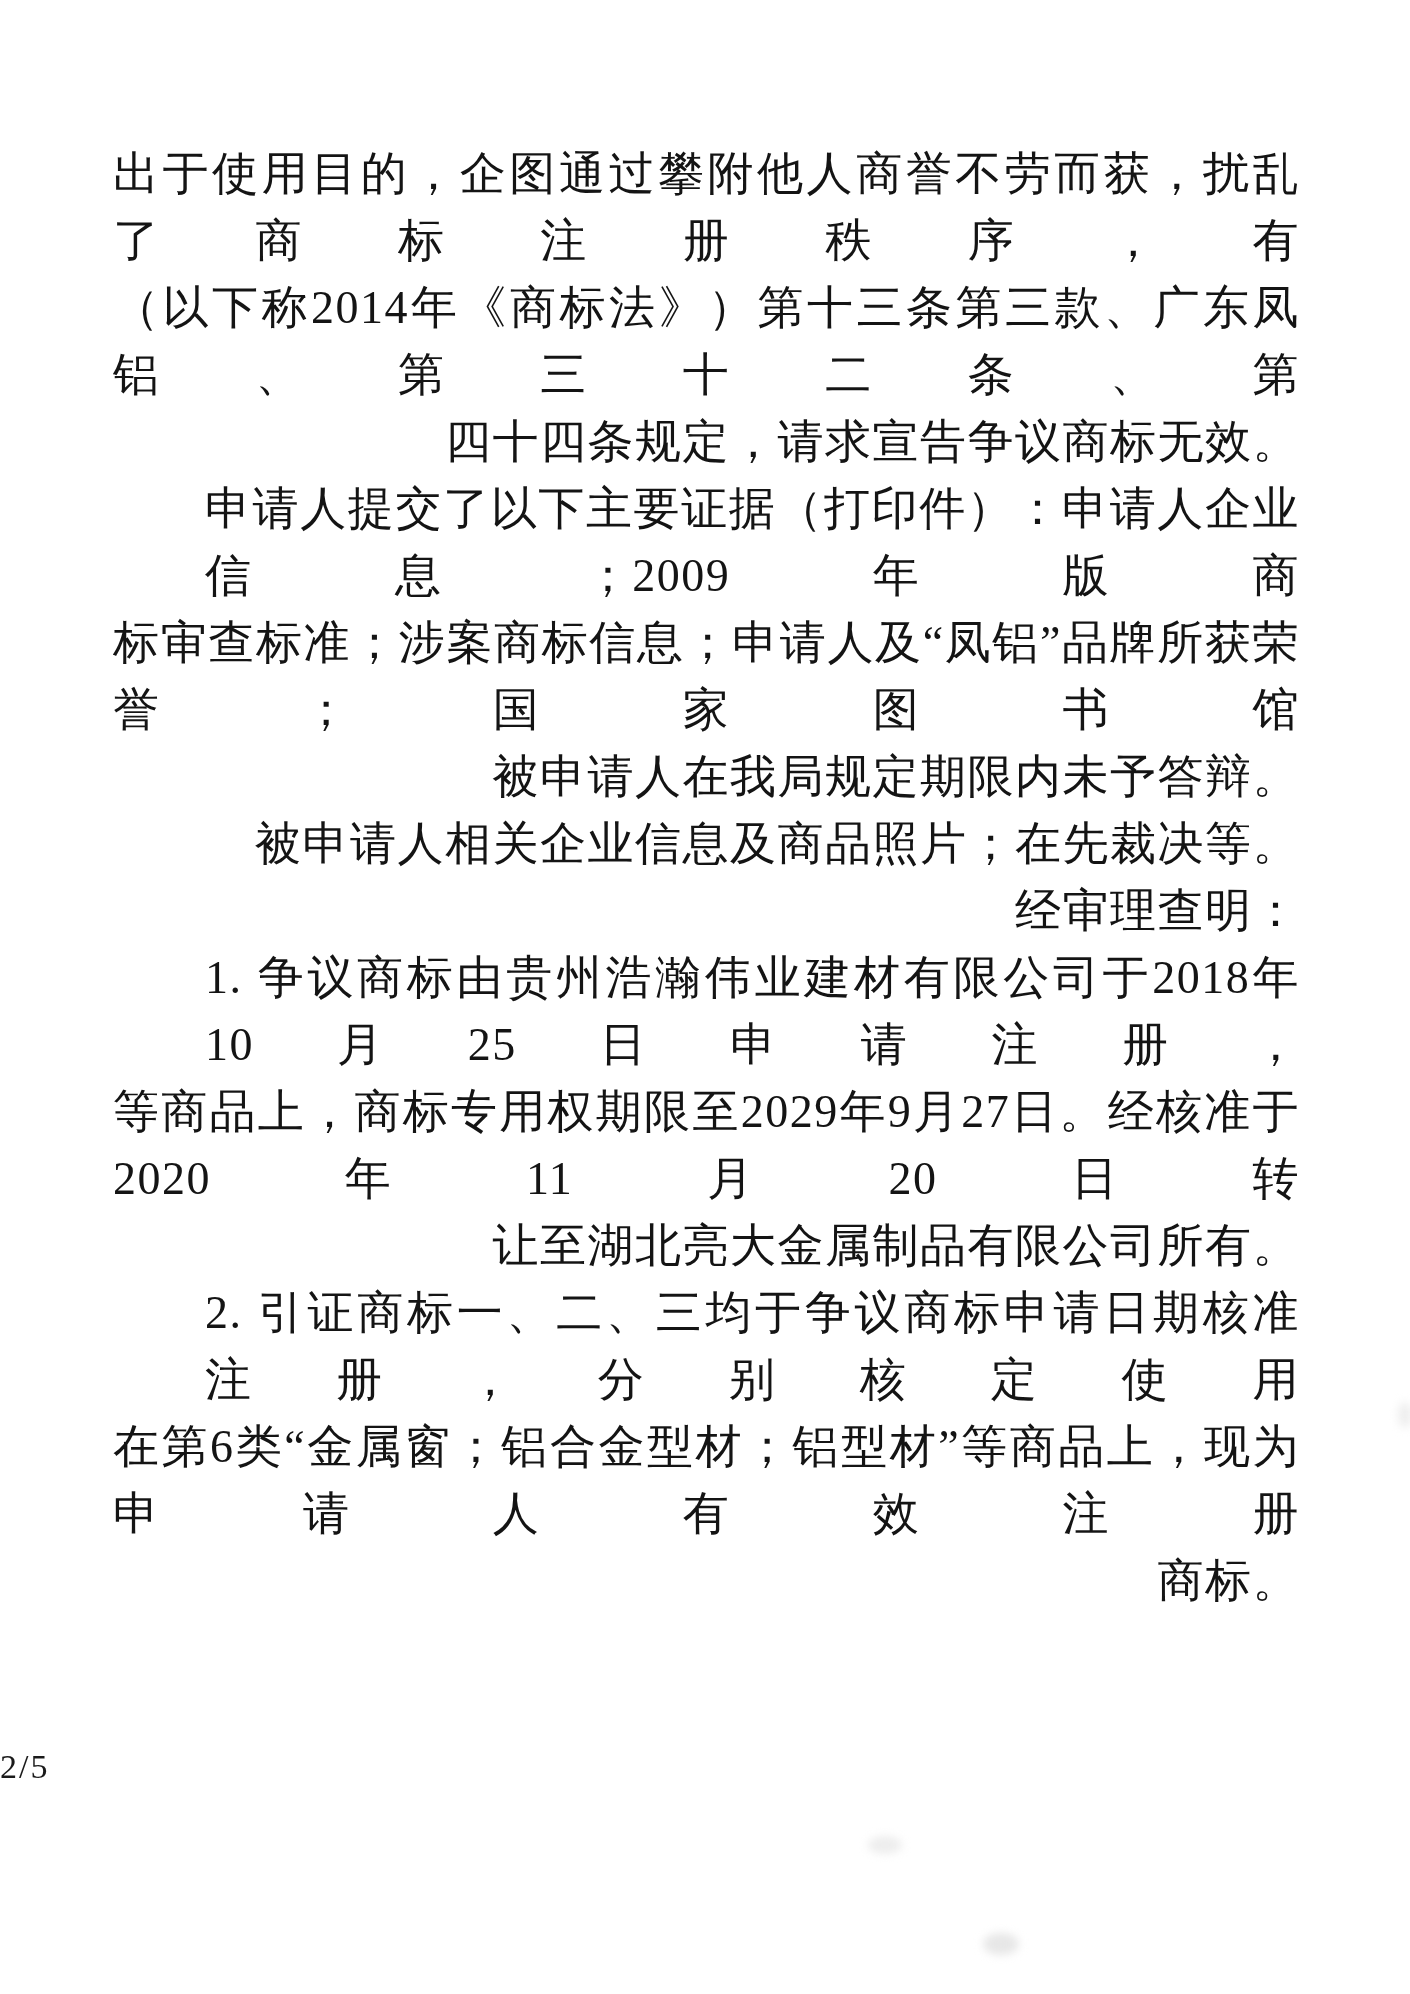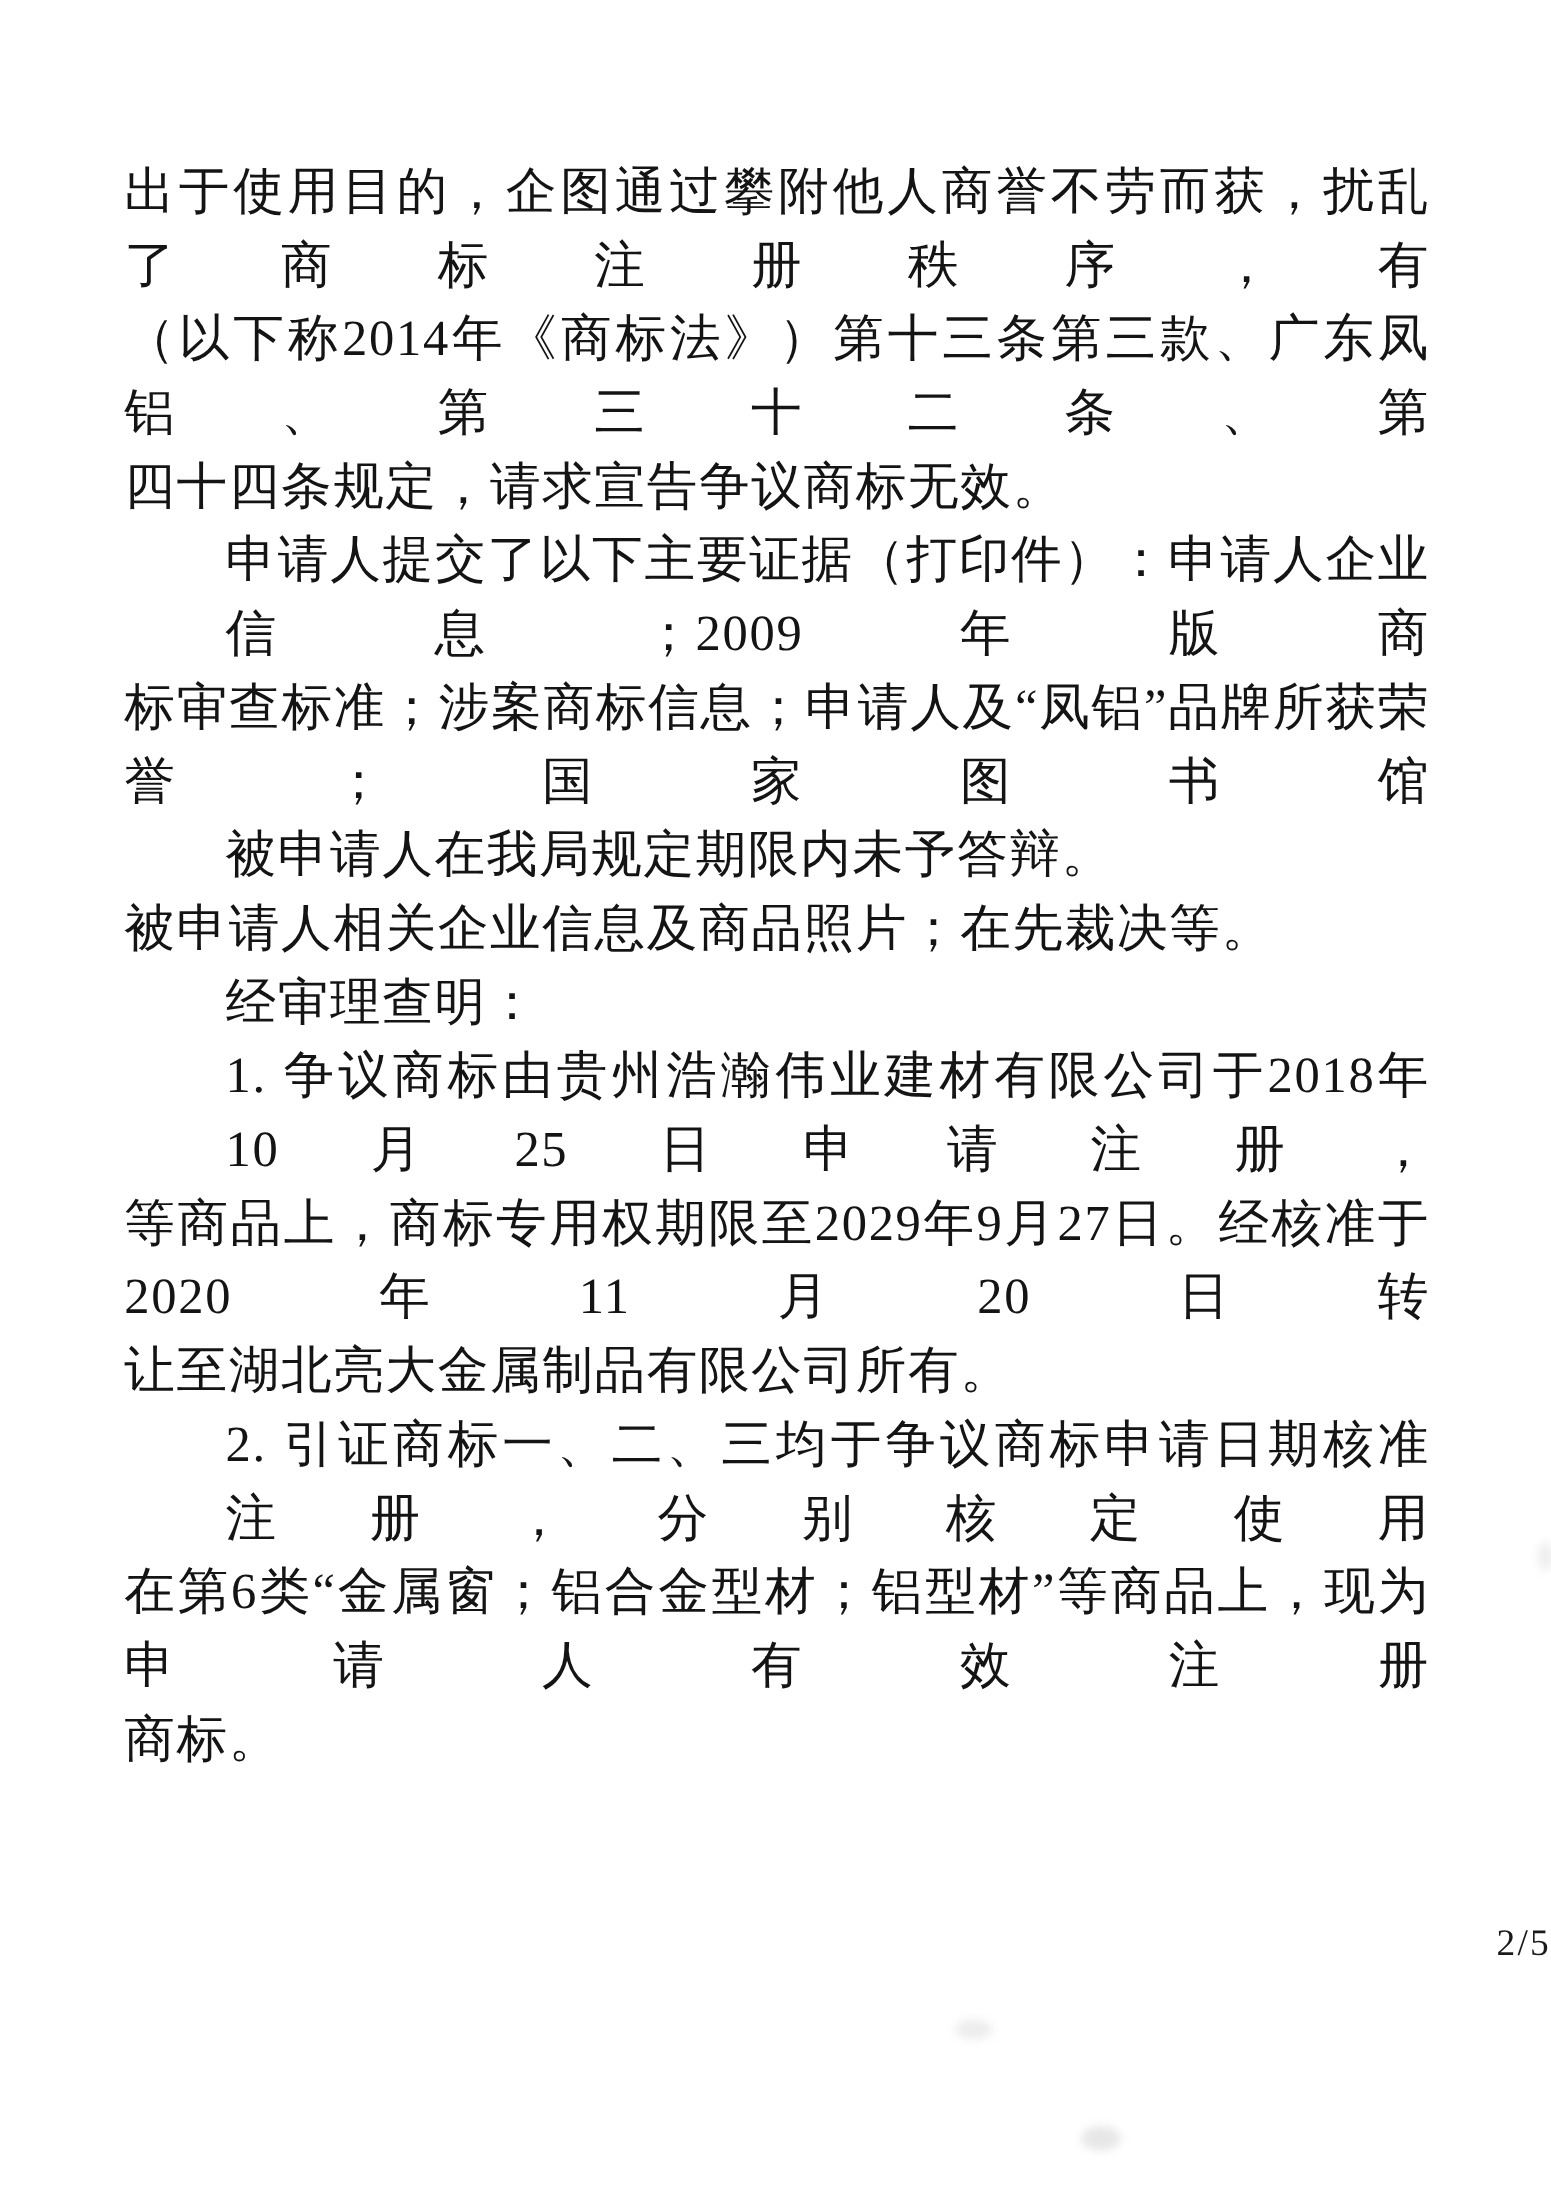--- a/index.html
+++ b/index.html
@@ -21,37 +21,38 @@
     position: absolute;
     left: 113px;
     top: 140px;
     width: 1187px;
     font-size: 46px;
     line-height: 67px;
     letter-spacing: 1.5px;
   }
   .ln {
     min-height: 67px;
+    text-align: right;
   }
   
   .jf {
     text-align: justify;
     text-align-last: justify;
     text-justify: inter-character;
   }
   
   .ind {
     padding-left: 92px;
   }
   .footer {
     position: absolute;
     top: 1748px;
     left: 0;
     width: 100%;
-    text-align: right;
+    text-align: left;
     font-size: 34px;
     letter-spacing: 2px;
     color: #1a1a1a;
   }
   
   .smudge {
     position: absolute;
     border-radius: 50%;
     filter: blur(4px);
   }

